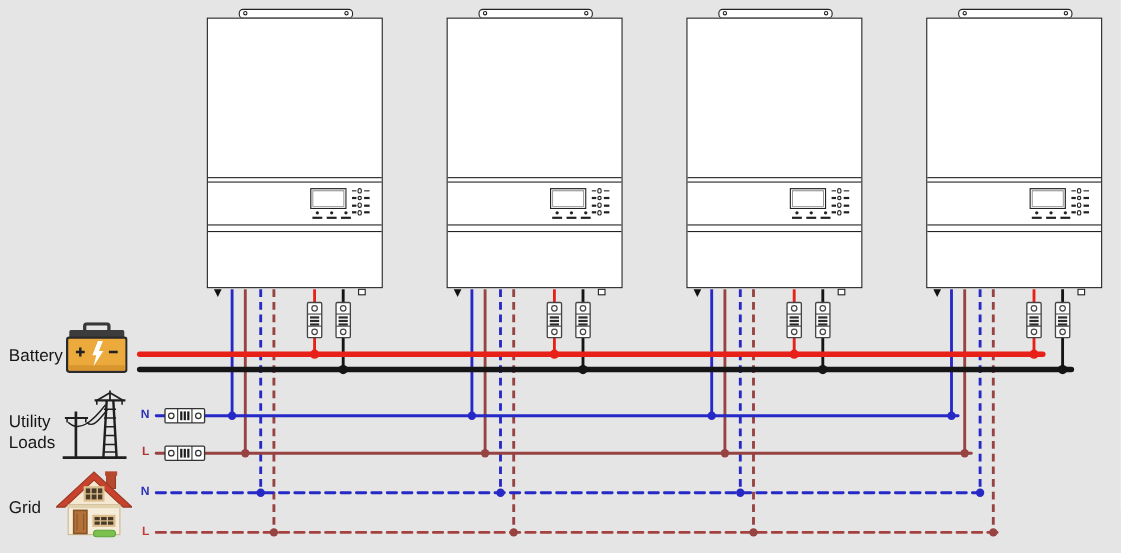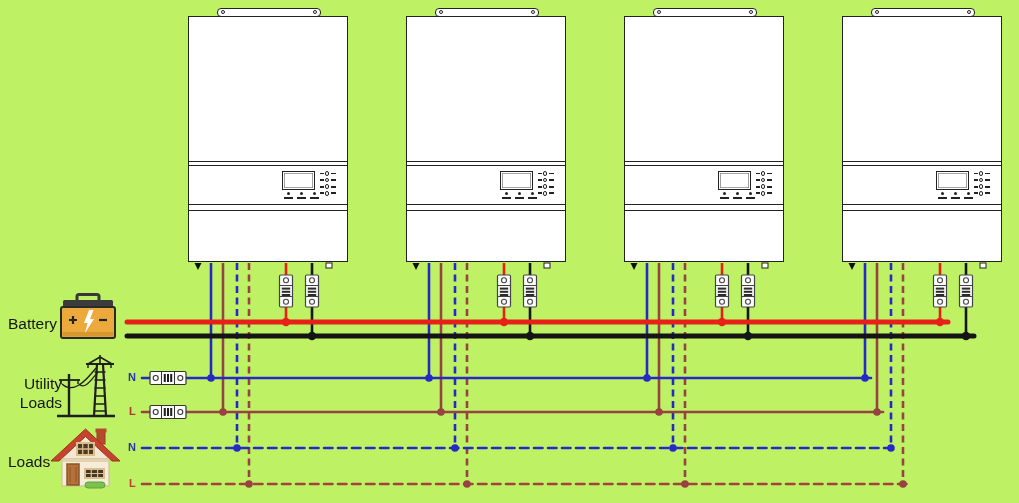--- a/index.html
+++ b/index.html
@@ -1,17 +1,17 @@
 <!DOCTYPE html>
 <html><head>
 <meta charset="utf-8">
 <style>
   html,body{margin:0;padding:0;background:#ffffff;}
-  .stage{position:relative;width:1019px;height:503px;background:#bef264;overflow:hidden;
-         font-family:"Liberation Sans",sans-serif;text-align:right;}
+  .stage{position:relative;width:1019px;height:503px;background:#e5e5e5;overflow:hidden;
+         font-family:"Liberation Sans",sans-serif;}
   #wires{position:absolute;left:0;top:0;width:1019px;height:503px;}
 
   
   .legend-label{position:absolute;font-size:15.5px;line-height:19px;color:#161616;}
   #lbl-battery{left:8px;top:314px;}
   #lbl-utility{left:8px;top:374px;width:54px;}
   #lbl-loads{left:8px;top:452px;}
   .legend-icon{position:absolute;}
   #icon-battery{left:60px;top:293px;}
   #icon-utility{left:55px;top:350px;}
@@ -217,21 +217,21 @@
       <path d="M45 14 V5 M33 14 L45 7 M57 14 L45 7" stroke-width="1.6"></path>
       <path d="M33 14 v4 M56 14 v4" stroke-width="1.4"></path>
       <path d="M14 66 V24" stroke-width="2.4"></path>
       <path d="M4 30 H25" stroke-width="1.8"></path>
       <path d="M6 30 v4 M23 30 v4" stroke-width="1.4"></path>
       <path d="M7 34 C18 44 30 32 41 18" stroke-width="1.3"></path>
       <path d="M24 34 C30 40 36 30 43 22" stroke-width="1.3"></path>
     </g>
   </svg>
 
-  <div class="legend-label" id="lbl-loads">Loads</div>
+  <div class="legend-label" id="lbl-loads">Grid</div>
   <svg class="legend-icon" id="icon-loads" width="69" height="66" viewBox="0 0 69 66">
     <rect x="46" y="4" width="8" height="14" fill="#b64a2e" stroke="#953c24" stroke-width="1"></rect>
     <rect x="44.5" y="2.5" width="11" height="4" fill="#b64a2e"></rect>
     <polygon points="7,33 34.5,9 62,33" fill="#f4e8d2" stroke="#d8c3a0" stroke-width="1"></polygon>
     <polygon points="0,35 34.5,3 69,35 61,35 34.5,10.5 8,35" fill="#c7432e" stroke="#963621" stroke-width="1"></polygon>
     <rect x="11" y="33" width="47" height="27" fill="#f5ecd9" stroke="#cdb892" stroke-width="1"></rect>
     <rect x="11" y="33" width="47" height="3" fill="#e2d2ae"></rect>
     <rect x="26" y="17" width="17" height="12" fill="#4a3b26" stroke="#dcbd8e" stroke-width="2"></rect>
     <path d="M31.7 17 V29 M37.4 17 V29 M26 23 H43" stroke="#dcbd8e" stroke-width="1.3"></path>
     <rect x="16" y="38" width="12" height="21" fill="#b4713a" stroke="#8a5626" stroke-width="1.5"></rect>

